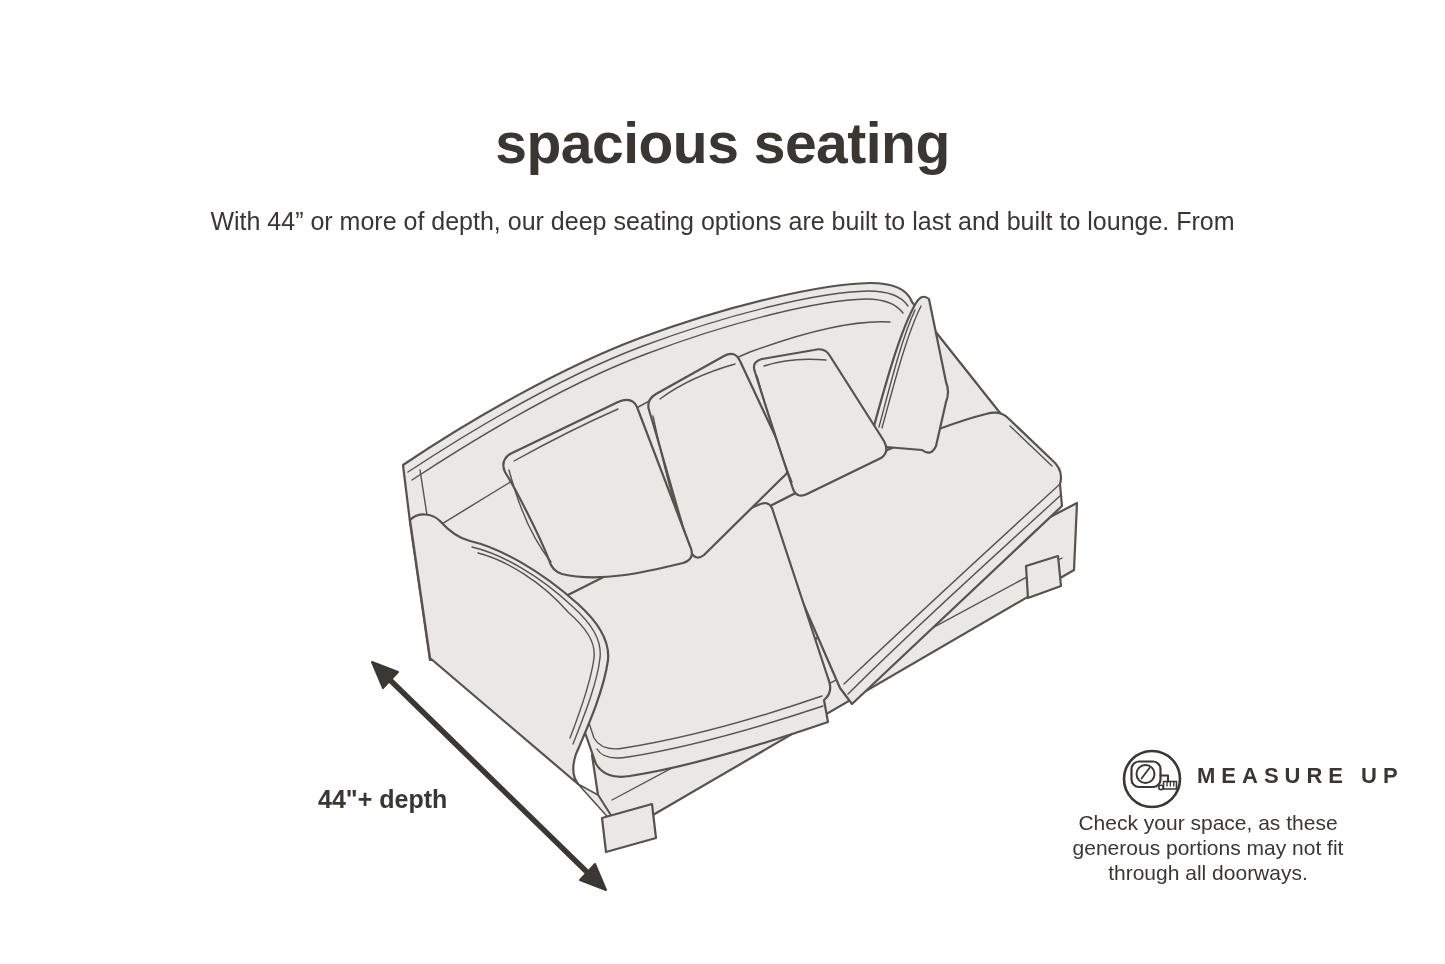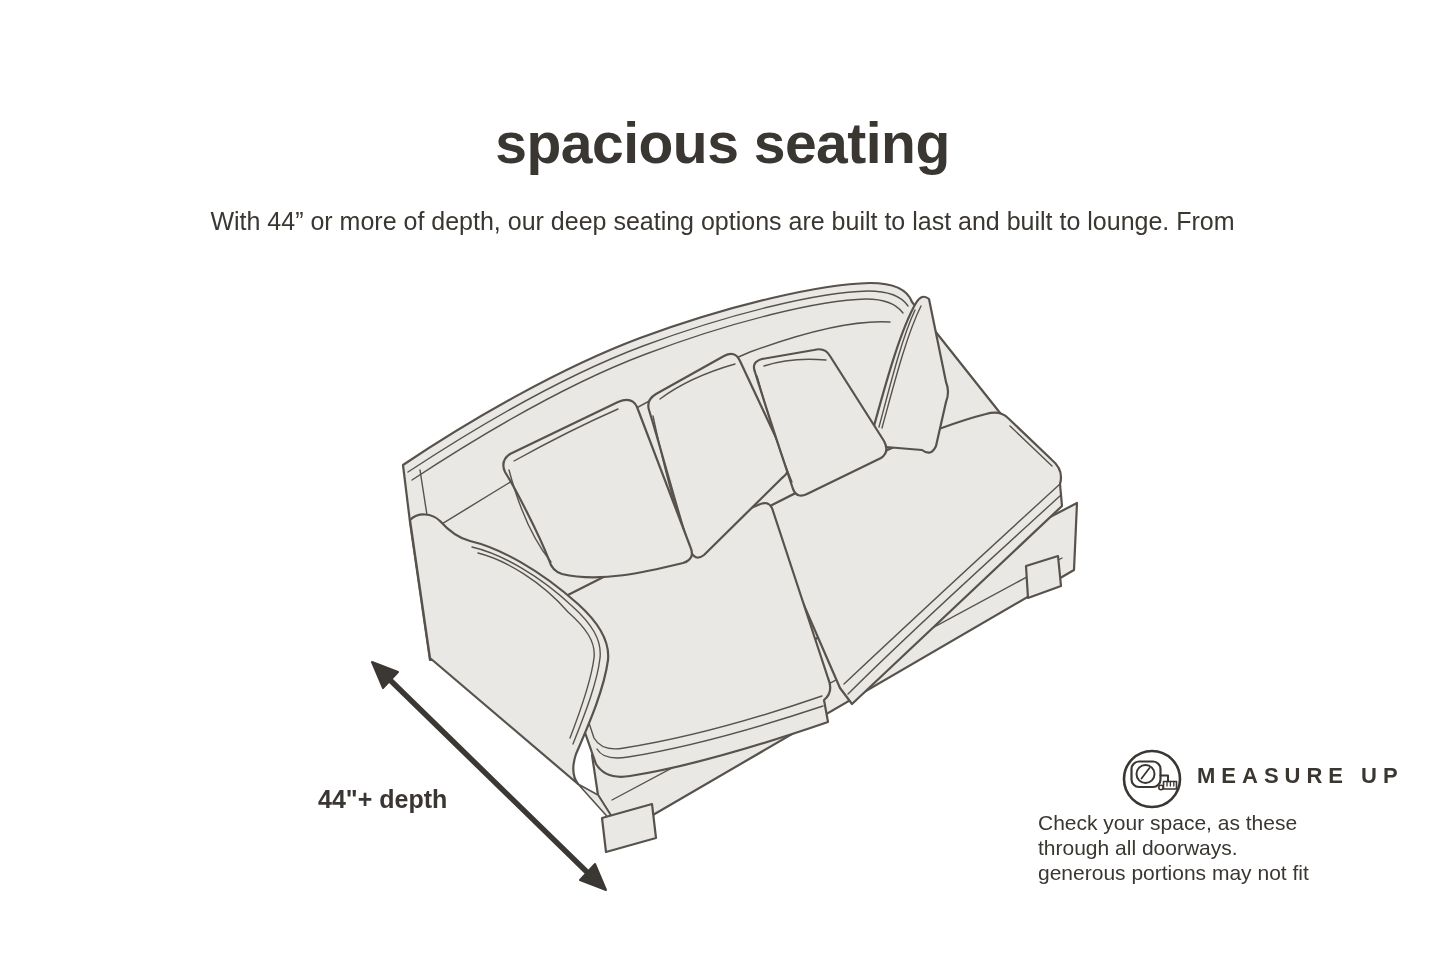--- a/index.html
+++ b/index.html
@@ -19,21 +19,21 @@
   .depth-label{
     position:absolute;left:318px;top:785px;width:190px;
     font-size:25px;font-weight:700;color:#3a3631;white-space:nowrap;
   }
   .measure-icon{position:absolute;left:1121px;top:748px;width:62px;height:62px;}
   .measure-title{
     position:absolute;left:1197px;top:763px;font-size:22px;font-weight:700;
     letter-spacing:6px;color:#3a3631;white-space:nowrap;
   }
   .measure-note{
-    position:absolute;right:67px;top:810px;width:340px;text-align:left;
+    position:absolute;right:67px;top:810px;width:340px;text-align:center;
     font-size:21px;line-height:25px;font-weight:400;color:#3a3631;
   }
 </style>
 </head>
 <body>
 
 <div class="page">
 
   <h1 class="title">spacious seating</h1>
 
@@ -118,17 +118,17 @@
     <path d="M39.5,27.5 L47,27.5 L47,33.5" stroke-width="2"></path>
     <rect x="42.5" y="33.5" width="13" height="7.5" stroke-width="1.6"></rect>
     <line x1="46" y1="33.5" x2="46" y2="38" stroke-width="1.3"></line>
     <line x1="49.4" y1="33.5" x2="49.4" y2="38" stroke-width="1.3"></line>
     <line x1="52.8" y1="33.5" x2="52.8" y2="38" stroke-width="1.3"></line>
     <circle cx="40" cy="39.5" r="2.2" stroke-width="1.6"></circle>
   </svg>
   <div class="measure-title">MEASURE UP</div>
   <div class="measure-note">
     <div>Check your space, as these</div>
+    <div>generous portions may not fit</div>
     <div>through all doorways.</div>
-    <div>generous portions may not fit</div>
   </div>
 
 </div>
 
 </body></html>

